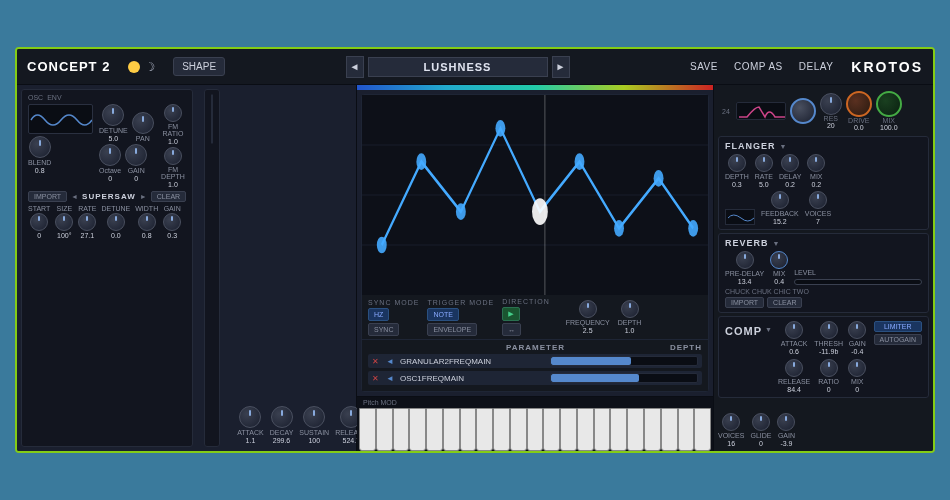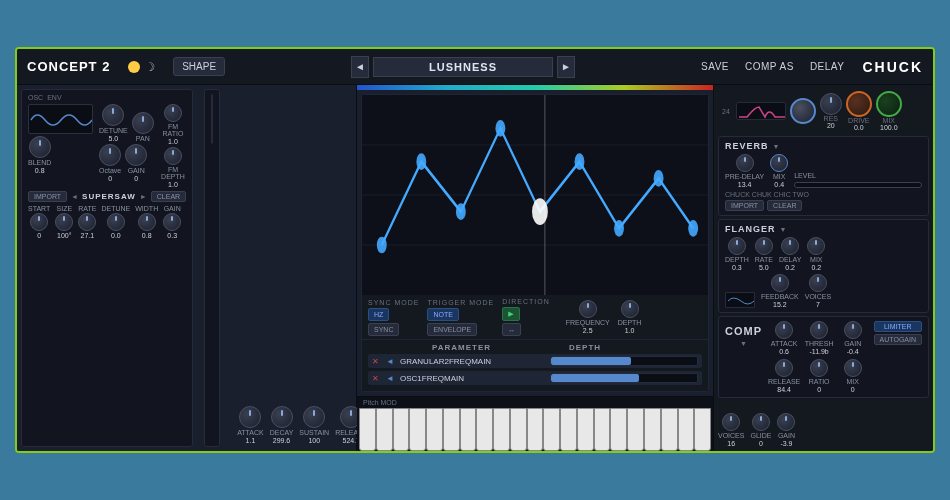--- a/index.html
+++ b/index.html
@@ -373,20 +373,21 @@
     .param-header {
       display: flex;
       gap: 4px;
       margin-bottom: 2px;
     }
     .param-col-header {
       color: #8a90a0;
       font-size: 8px;
       letter-spacing: 1px;
       font-weight: bold;
+      text-align: right;
     }
     .param-row {
       display: flex;
       align-items: center;
       gap: 4px;
       margin-bottom: 3px;
       background: #1e2535;
       padding: 2px 4px;
       border-radius: 2px;
     }
@@ -537,21 +538,21 @@
     <div class="preset-nav">
       <div class="preset-arrow">◄</div>
       <div class="preset-name">LUSHNESS</div>
       <div class="preset-arrow">►</div>
     </div>
     <div class="top-right-btns">
       <span class="top-btn">SAVE</span>
       <span class="top-btn">COMP AS</span>
       <span class="top-btn">DELAY</span>
     </div>
-    <span class="krotos-brand">CHUCK</span>
+    <span class="krotos-brand">KROTOS</span>
   </div>
 
   <div class="main-content">
 
     <div class="left-panel">
 
       <div class="osc-section">
         <div style="display:flex; gap:4px; margin-bottom:3px;">
           <span style="color:#6a7080;font-size:7px;">OSC</span>
           <span style="color:#6a7080;font-size:7px;">ENV</span>
@@ -842,50 +843,20 @@
         </div>
         <div style="display:flex;flex-direction:column;align-items:center;">
           <div class="green-knob"></div>
           <span style="color:#6a7080;font-size:7px;">MIX</span>
           <span style="color:#ccd0dc;font-size:7px;">100.0</span>
         </div>
       </div>
 
       <div class="right-section">
         <div class="section-title-row">
-          <span class="section-title">REVERB</span>
-          <span style="color:#6a7080;font-size:7px;">▼</span>
-        </div>
-        <div style="display:flex;gap:6px;align-items:flex-end;">
-          <div class="knob-group">
-            <div class="small-knob"></div>
-            <span class="knob-label">PRE-DELAY</span>
-            <span class="knob-value">13.4</span>
-          </div>
-          <div class="knob-group">
-            <div class="small-knob" style="border-color:#5588cc;"></div>
-            <span class="knob-label">MIX</span>
-            <span class="knob-value">0.4</span>
-          </div>
-          <div style="flex:1;">
-            <span class="knob-label">LEVEL</span>
-            <div class="h-slider" style="width:100%;"></div>
-          </div>
-        </div>
-        <div style="margin-top:3px;display:flex;align-items:center;gap:4px;">
-          <span style="color:#6a7080;font-size:7px;font-size:7px;">CHUCK CHUK CHIC TWO</span>
-        </div>
-        <div style="display:flex;gap:3px;margin-top:2px;">
-          <button class="mini-btn">IMPORT</button>
-          <button class="mini-btn">CLEAR</button>
-        </div>
-      </div>
-
-      <div class="right-section">
-        <div class="section-title-row">
           <span class="section-title">FLANGER</span>
           <span style="color:#6a7080;font-size:7px;">▼</span>
         </div>
         <div class="right-knob-row">
           <div class="knob-group">
             <div class="small-knob"></div>
             <span class="knob-label">DEPTH</span>
             <span class="knob-value">0.3</span>
           </div>
           <div class="knob-group">
@@ -916,22 +887,52 @@
             <span class="knob-value">15.2</span>
           </div>
           <div class="knob-group">
             <div class="small-knob"></div>
             <span class="knob-label">VOICES</span>
             <span class="knob-value">7</span>
           </div>
         </div>
       </div>
 
+      <div class="right-section">
+        <div class="section-title-row">
+          <span class="section-title">REVERB</span>
+          <span style="color:#6a7080;font-size:7px;">▼</span>
+        </div>
+        <div style="display:flex;gap:6px;align-items:flex-end;">
+          <div class="knob-group">
+            <div class="small-knob"></div>
+            <span class="knob-label">PRE-DELAY</span>
+            <span class="knob-value">13.4</span>
+          </div>
+          <div class="knob-group">
+            <div class="small-knob" style="border-color:#5588cc;"></div>
+            <span class="knob-label">MIX</span>
+            <span class="knob-value">0.4</span>
+          </div>
+          <div style="flex:1;">
+            <span class="knob-label">LEVEL</span>
+            <div class="h-slider" style="width:100%;"></div>
+          </div>
+        </div>
+        <div style="margin-top:3px;display:flex;align-items:center;gap:4px;">
+          <span style="color:#6a7080;font-size:7px;font-size:7px;">CHUCK CHUK CHIC TWO</span>
+        </div>
+        <div style="display:flex;gap:3px;margin-top:2px;">
+          <button class="mini-btn">IMPORT</button>
+          <button class="mini-btn">CLEAR</button>
+        </div>
+      </div>
+
       <div class="comp-section">
-        <div style="display:flex;flex-direction:column;align-items:center;gap:3px;">
+        <div style="display:flex;flex-direction:row;align-items:center;gap:3px;">
           <span class="comp-label">COMP</span>
           <span style="color:#6a7080;font-size:7px;">▼</span>
         </div>
         <div class="comp-knobs">
           <div class="knob-group">
             <div class="small-knob"></div>
             <span class="knob-label">ATTACK</span>
             <span class="knob-value">0.6</span>
           </div>
           <div class="knob-group">

